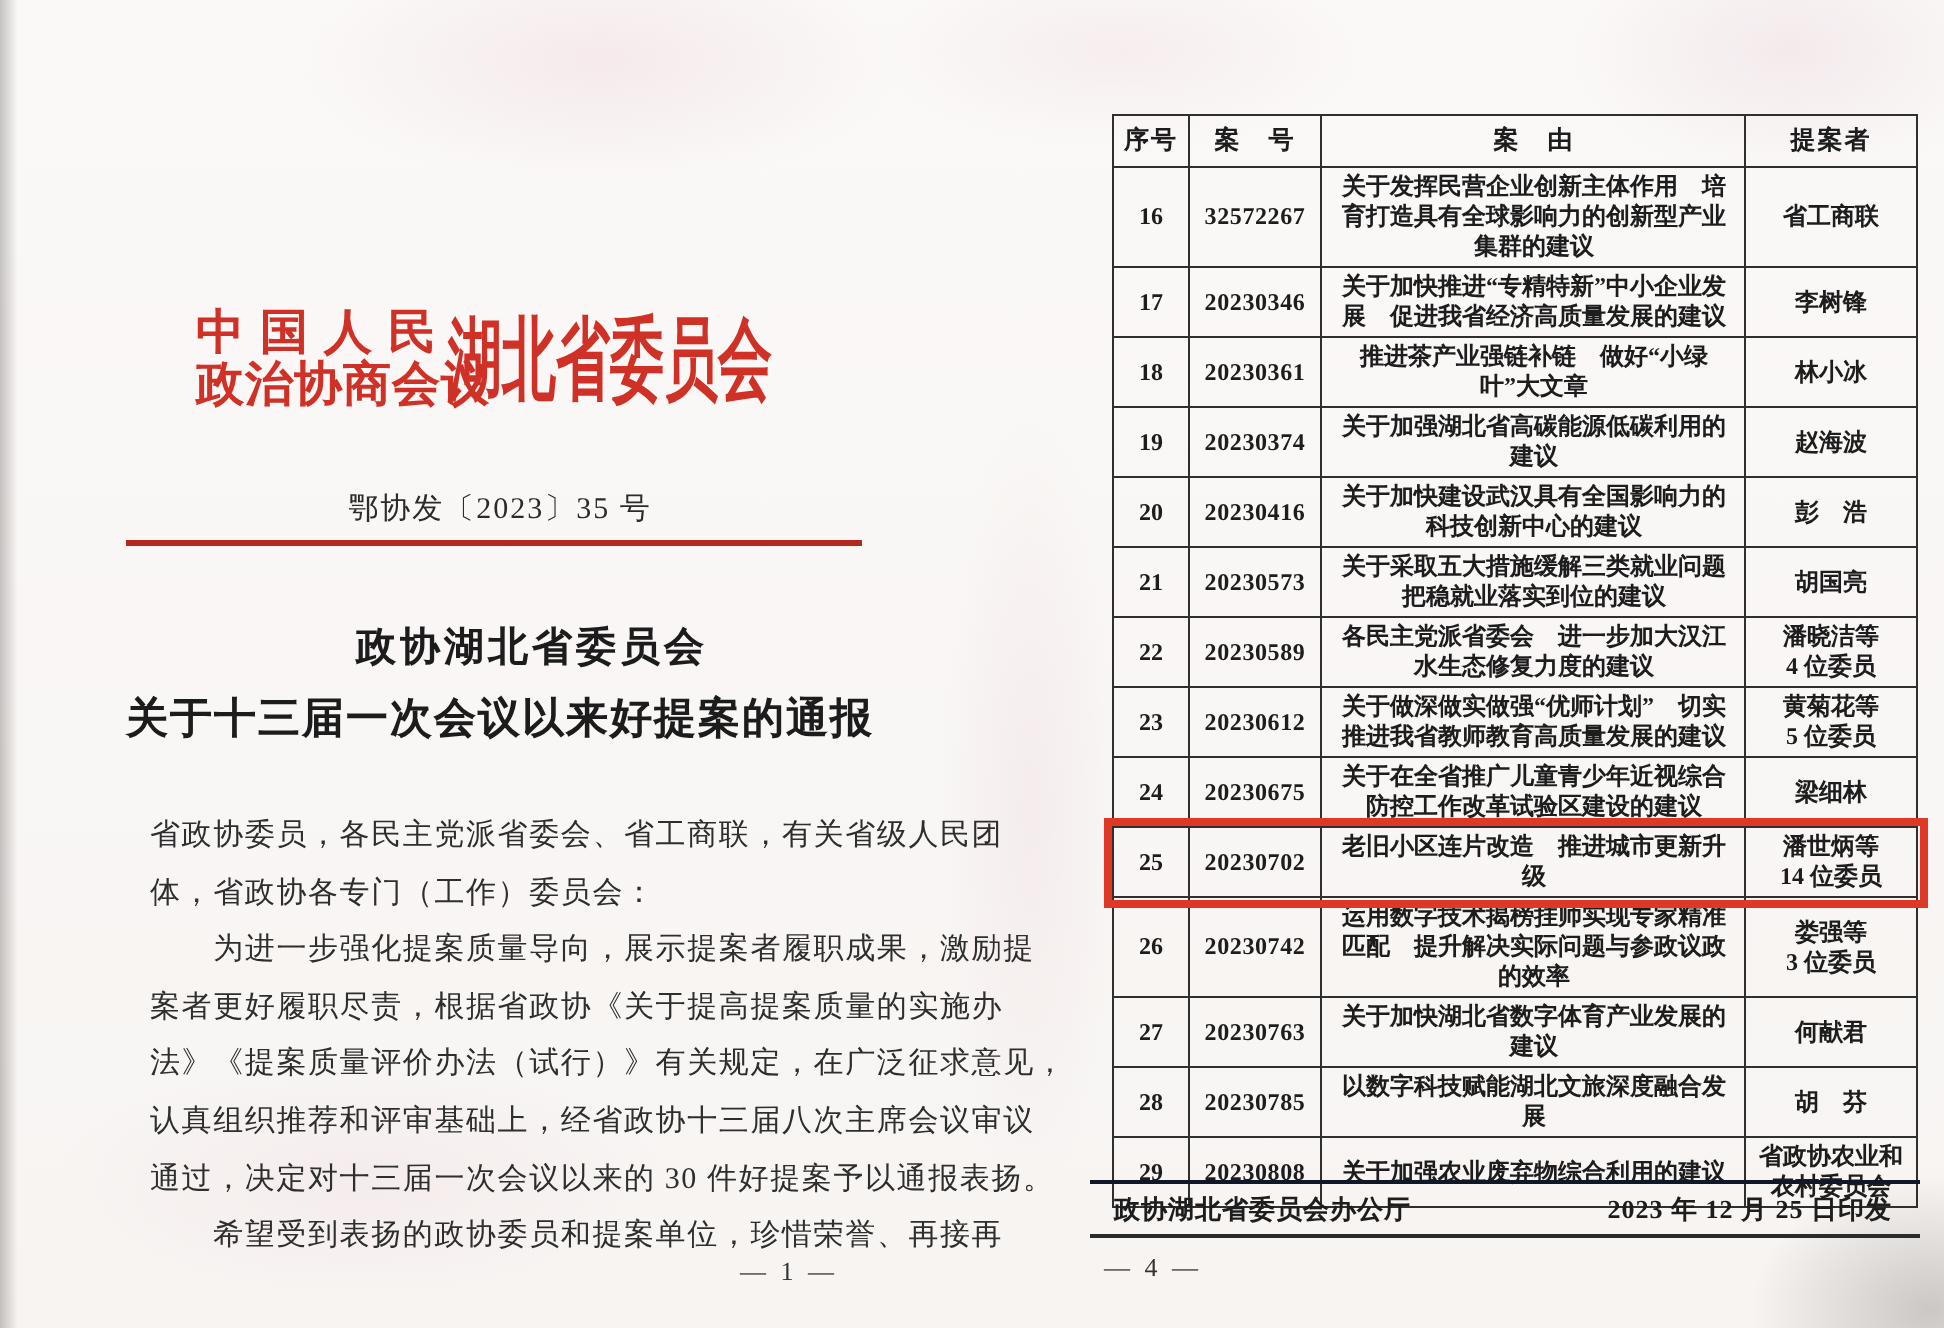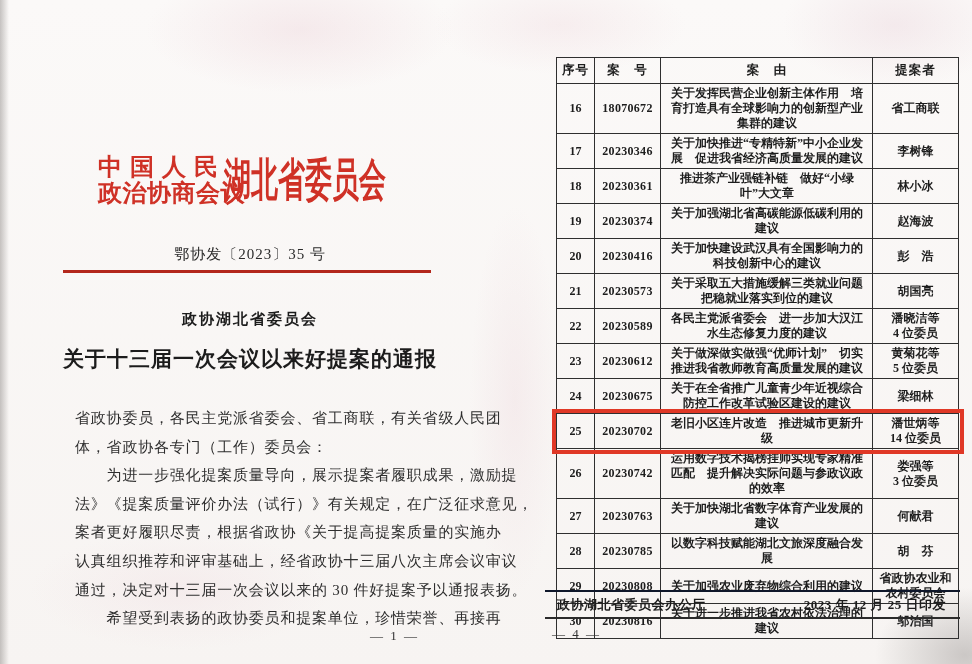--- a/index.html
+++ b/index.html
@@ -41,22 +41,22 @@
   }
   .doc-number{
     position:absolute; left:0; top:245px; width:440px; text-align:center;
     font-size:15px; letter-spacing:1px; color:#2b2b2b;
   }
   .red-rule{
     position:absolute; left:33px; top:270px; width:368px; height:3px;
     background:var(--rule-red,#b3271c);
   }
   .doc-title-1{
-    position:absolute; left:0; top:310px; width:440px; text-align:center;
-    font-size:15px; font-weight:bold; letter-spacing:2px; color:#1c1c1c;
+    position:absolute; left:16px; top:310px; width:440px; text-align:center;
+    font-size:20px; font-weight:bold; letter-spacing:2px; color:#1c1c1c;
   }
   .doc-title-2{
     position:absolute; left:0; top:345px; width:440px; text-align:center;
     font-size:21px; font-weight:bold; letter-spacing:1px; color:#1c1c1c;
   }
   .doc-body{
     position:absolute; left:45px; top:404px; width:378px;
     font-size:15px; line-height:28.6px; letter-spacing:.8px; color:#2e2e2e;
     white-space:nowrap;
   }
@@ -113,22 +113,22 @@
   <div class="doc-number">鄂协发〔2023〕35 号</div>
   <div class="red-rule"></div>
 
   <div class="doc-title-1">政协湖北省委员会</div>
   <div class="doc-title-2">关于十三届一次会议以来好提案的通报</div>
 
   <div class="doc-body">
     <div>省政协委员，各民主党派省委会、省工商联，有关省级人民团</div>
     <div>体，省政协各专门（工作）委员会：</div>
     <div>　　为进一步强化提案质量导向，展示提案者履职成果，激励提</div>
+    <div>案者更好履职尽责，根据省政协《关于提高提案质量的实施办</div>
     <div>法》《提案质量评价办法（试行）》有关规定，在广泛征求意见，</div>
-    <div>案者更好履职尽责，根据省政协《关于提高提案质量的实施办</div>
     <div>认真组织推荐和评审基础上，经省政协十三届八次主席会议审议</div>
     <div>通过，决定对十三届一次会议以来的 30 件好提案予以通报表扬。</div>
     <div>　　希望受到表扬的政协委员和提案单位，珍惜荣誉、再接再</div>
   </div>
 
   <div class="page-num-left">— 1 —</div>
 </div>
 
 <div class="right-page">
 
@@ -137,21 +137,21 @@
       <tr>
         <th class="c-no">序号</th>
         <th class="c-case">案　号</th>
         <th class="c-subject" style="text-align:center;">案　由</th>
         <th class="c-proposer">提案者</th>
       </tr>
     </thead>
     <tbody>
         <tr>
       <td class="c-no">16</td>
-      <td class="c-case">18070672</td>
+      <td class="c-case">32572267</td>
       <td class="c-subject">关于发挥民营企业创新主体作用　培育打造具有全球影响力的创新型产业集群的建议</td>
       <td class="c-proposer">省工商联</td>
     </tr>
         <tr>
       <td class="c-no">17</td>
       <td class="c-case">20230346</td>
       <td class="c-subject">关于加快推进“专精特新”中小企业发展　促进我省经济高质量发展的建议</td>
       <td class="c-proposer">李树锋</td>
     </tr>
         <tr>
@@ -224,26 +224,20 @@
       <td class="c-subject">以数字科技赋能湖北文旅深度融合发展</td>
       <td class="c-proposer">胡　芬</td>
     </tr>
         <tr>
       <td class="c-no">29</td>
       <td class="c-case">20230808</td>
       <td class="c-subject">关于加强农业废弃物综合利用的建议</td>
       <td class="c-proposer">省政协农业和
 农村委员会</td>
     </tr>
-        <tr>
-      <td class="c-no">30</td>
-      <td class="c-case">20230816</td>
-      <td class="c-subject">关于进一步推进我省农村依法治理的建议</td>
-      <td class="c-proposer">邬治国</td>
-    </tr>
       </tbody>
   </table>
 
   <div class="rp-footer">
     <span>政协湖北省委员会办公厅</span>
     <span>2023 年 12 月 25 日印发</span>
   </div>
 
   <div class="page-num-right">— 4 —</div>
 </div>

